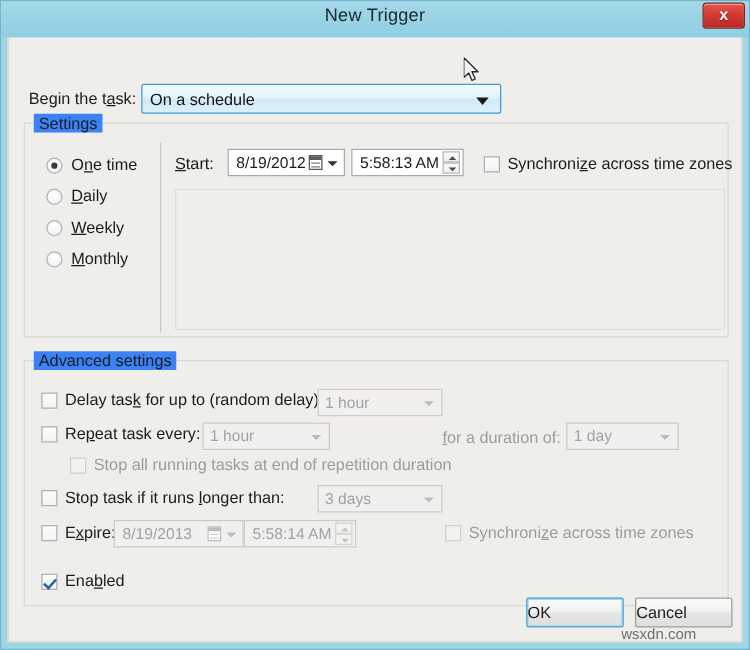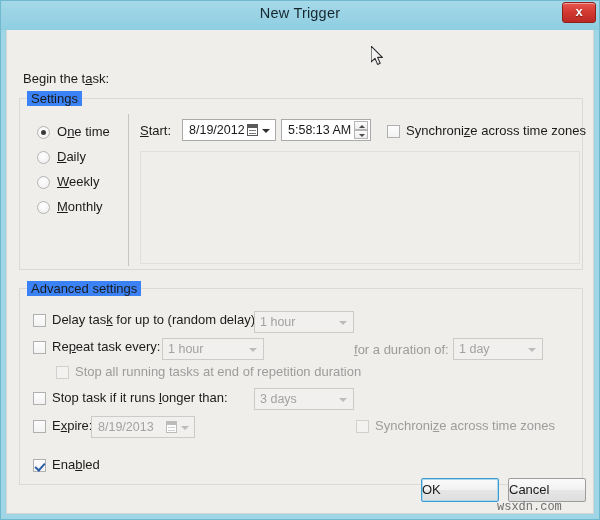--- a/index.html
+++ b/index.html
@@ -340,21 +340,21 @@
   .btn.default {
     border: 1px solid #3c9dd0;
     box-shadow: 0 0 0 1px #a9d7ee inset;
   }
 
   #watermark {
     position: absolute;
     left: 496px; top: 499px;
     font-size: 12px;
     color: #6e6e6e;
-    font-family: Liberation Mono, monospace;
+    font-family: Liberation Sans, sans-serif;
   }
 
   
   #cursor {
     position: absolute;
     left: 370px; top: 45px;
     width: 14px; height: 22px;
     pointer-events: none;
   }
 </style>
@@ -367,20 +367,24 @@
     <div id="title-text">New Trigger</div>
     <div id="close-button">
       <div id="close-glyph">x</div>
     </div>
   </div>
 
   <div id="client">
 
     <div class="lbl" style="left:16px; top:41px;"><span>Begin the t</span><u>a</u><span>sk:</span></div>
 
+    <div id="combo-begin">
+      <div class="ctext">On a schedule</div>
+      <div class="arrow-big"></div>
+    </div>
 
     <div class="group" style="left:12px; top:68px; width:564px; height:172px;"></div>
     <div class="group-label" style="left:20px; top:61px;">Settings</div>
 
     <div id="vdivider"></div>
 
     <div class="radio-row" style="left:30px; top:94px;">
       <span class="radio on"></span>
       <span class="radio-label"><span>O</span><u>n</u><span>e time</span></span>
     </div>
@@ -462,20 +466,27 @@
 
     <div class="cb-row" style="left:26px; top:388px;">
       <span class="cb"></span>
       <span class="cb-label"><span>E</span><u>x</u><span>pire:</span></span>
     </div>
     <div class="datepick dis" style="left:84px; top:386px; width:104px;">
       <span class="dtext">8/19/2013</span>
       <span class="cal"></span>
       <span class="darrow"></span>
     </div>
+    <div class="timespin dis" style="left:188px; top:386px; width:90px;">
+      <span class="ttext">5:58:14 AM</span>
+      <span class="spin">
+        <span class="up"></span>
+        <span class="dn"></span>
+      </span>
+    </div>
     <div class="cb-row" style="left:349px; top:388px;">
       <span class="cb dis"></span>
       <span class="cb-label dis"><span>Synchroni</span><u>z</u><span>e across time zones</span></span>
     </div>
 
     <div class="cb-row" style="left:26px; top:427px;">
       <span class="cb checked"></span>
       <span class="cb-label"><span>Ena</span><u>b</u><span>led</span></span>
     </div>
 

